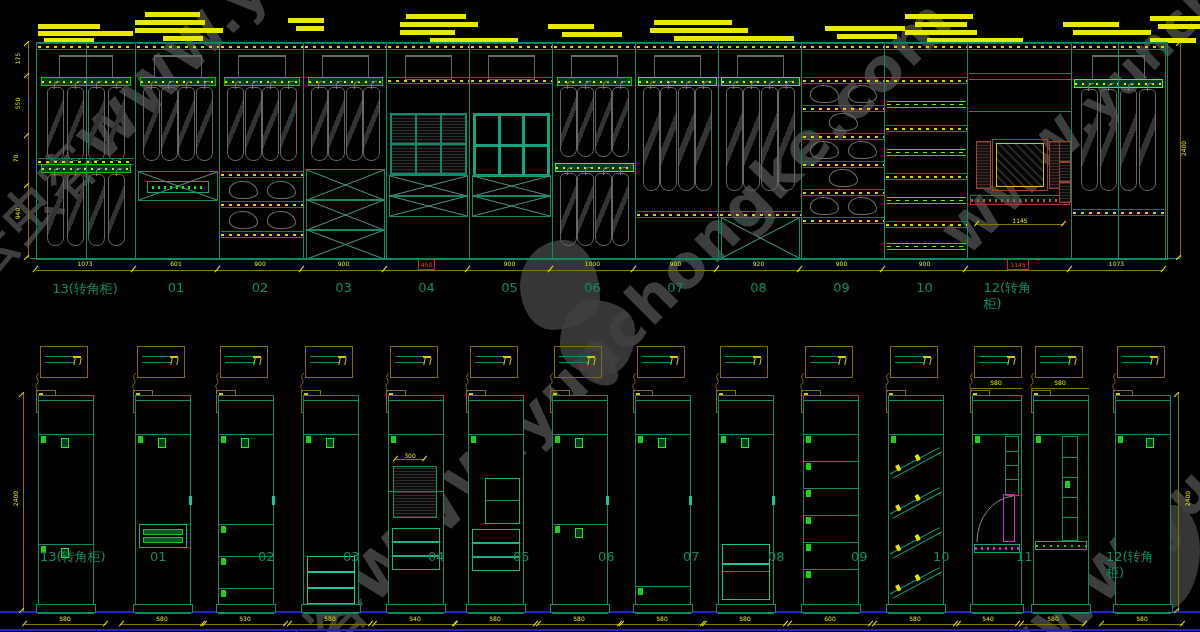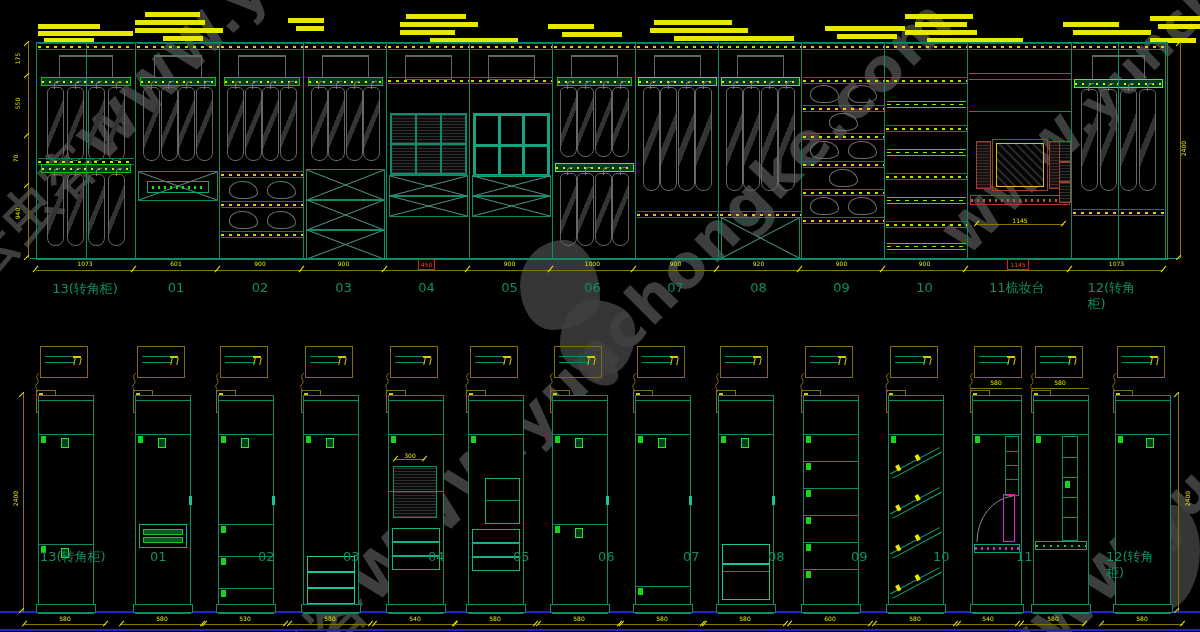--- a/index.html
+++ b/index.html
@@ -405,21 +405,20 @@
     <div class="lcell" style="width:84px">01</div>
     <div class="lcell" style="width:84px">02</div>
     <div class="lcell" style="width:83px">03</div>
     <div class="lcell" style="width:83px">04</div>
     <div class="lcell" style="width:83px">05</div>
     <div class="lcell" style="width:83px">06</div>
     <div class="lcell" style="width:83px">07</div>
     <div class="lcell" style="width:83px">08</div>
     <div class="lcell" style="width:83px">09</div>
     <div class="lcell" style="width:83px">10</div>
-    <div class="lcell" style="width:104px"><span class="wrap">11梳妆台</span></div>
     <div class="lcell" style="width:93px"><span class="wrap">12(转角柜)</span></div>
   </div>
 
   <div class="vdim" style="left:28px;top:42px;height:216px"></div>
   <i class="vtick" style="left:26px;top:40px"></i>
     <i class="vtick" style="left:26px;top:72px"></i>
   <i class="vtick" style="left:26px;top:132px"></i>
     <i class="vtick" style="left:26px;top:182px"></i>
   <i class="vtick" style="left:26px;top:254px"></i>
   <span class="vtxt" style="left:12px;top:55px">175</span>

